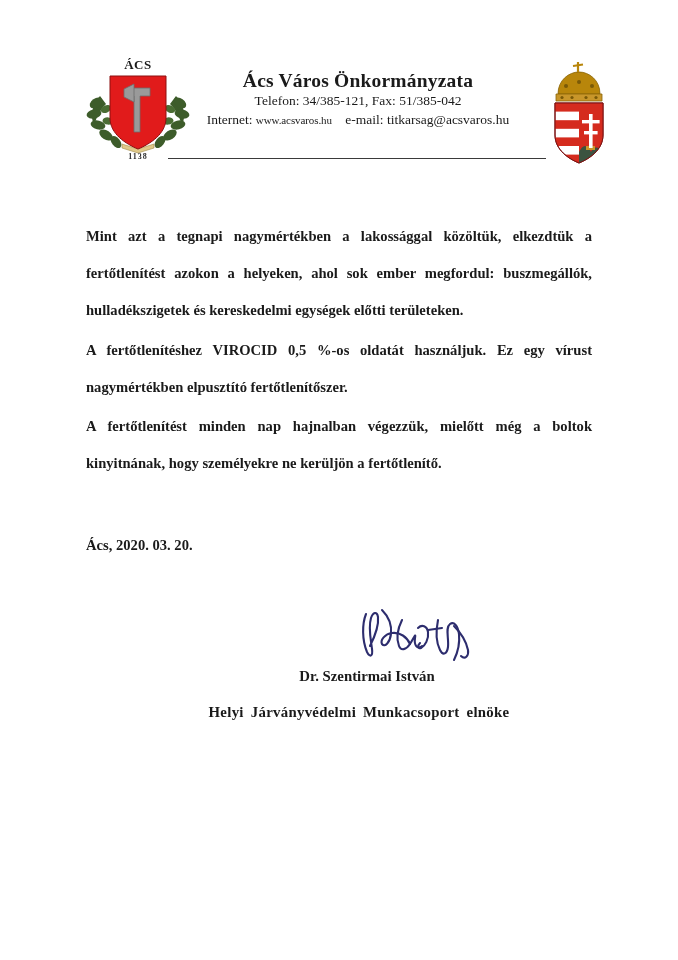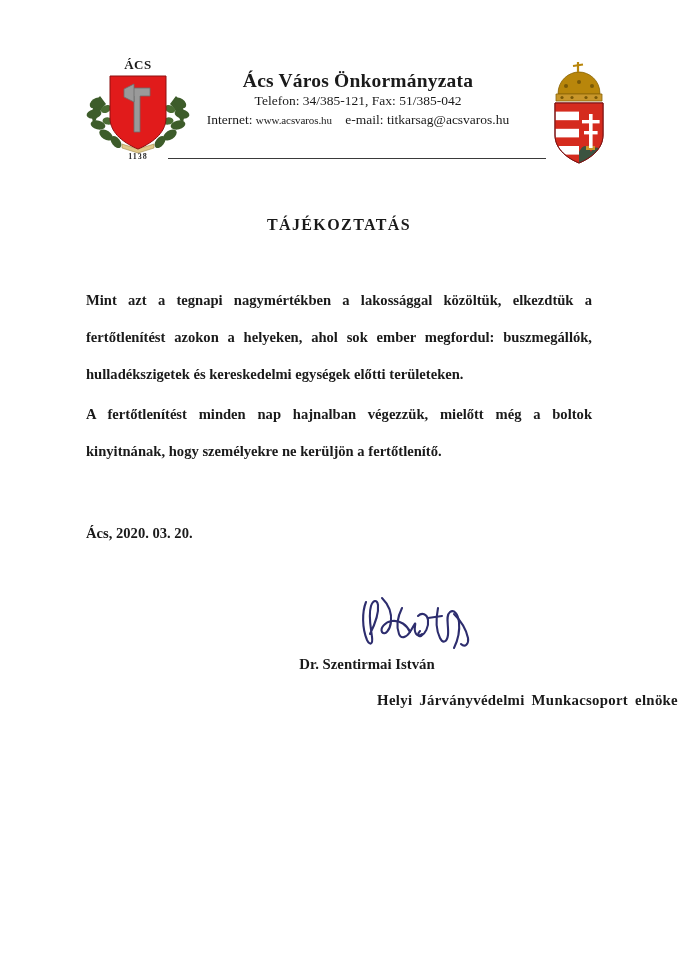--- a/index.html
+++ b/index.html
@@ -135,21 +135,21 @@
     padding-left: 56px;
     box-sizing: border-box;
     font-size: 14.8px;
     font-weight: bold;
   }
   .sign-role {
     position: absolute;
     left: 0;
     top: 98px;
     width: 678px;
-    text-align: right;
+    text-align: center;
     padding-left: 40px;
     box-sizing: border-box;
     font-size: 14.8px;
     font-weight: bold;
     letter-spacing: 0.3px;
     word-spacing: 3px;
   }
 </style>
 </head>
 <body>
@@ -258,24 +258,24 @@
             <rect x="36" y="71" width="13.6" height="3.4" fill="#ffffff"></rect>
           </g>
         </g>
         <path d="M7 43 L55 43 L55 75 C55 90, 41 99, 31 103 C21 99, 7 90, 7 75 Z" fill="none" stroke="#7a1010" stroke-width="1"></path>
       </svg>
     </div>
 
     <div class="header-rule"></div>
   </div>
 
-  <div class="doc-title">TÁJÉKOZTATÁS</div>
 
   <div class="body-block">
     <p class="para">Mint azt a tegnapi nagymértékben a lakossággal közöltük, elkezdtük a fertőtlenítést azokon a helyeken, ahol sok ember megfordul: buszmegállók, hulladékszigetek és kereskedelmi egységek előtti területeken.</p>
+    <p class="para">A fertőtlenítéshez VIROCID 0,5 %-os oldatát használjuk. Ez egy vírust nagymértékben elpusztító fertőtlenítőszer.</p>
     <p class="para">A fertőtlenítést minden nap hajnalban végezzük, mielőtt még a boltok kinyitnának, hogy személyekre ne kerüljön a fertőtlenítő.</p>
   </div>
 
   <div class="date-line">Ács, 2020. 03. 20.</div>
 
   <div class="sign-block">
     <div class="signature-mark">
       <svg viewBox="0 0 130 62" width="130" height="62" xmlns="http://www.w3.org/2000/svg">
         <g fill="none" stroke="#2d2d6e" stroke-width="2.1" stroke-linecap="round" stroke-linejoin="round">
           <path d="M8 8 C4 18, 4 34, 9 46 C12 52, 15 50, 14 43 C13 34, 10 22, 13 12 C15 6, 19 5, 20 11 C21 20, 16 32, 12 40"></path>

